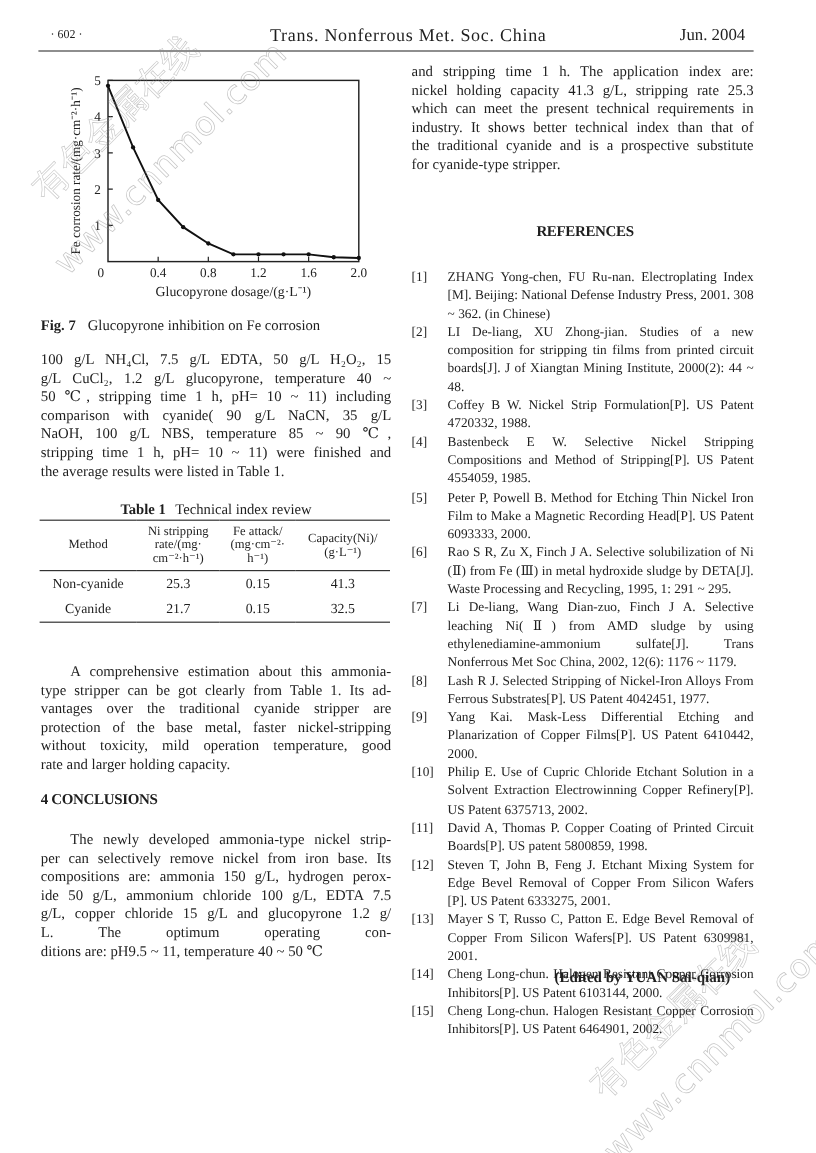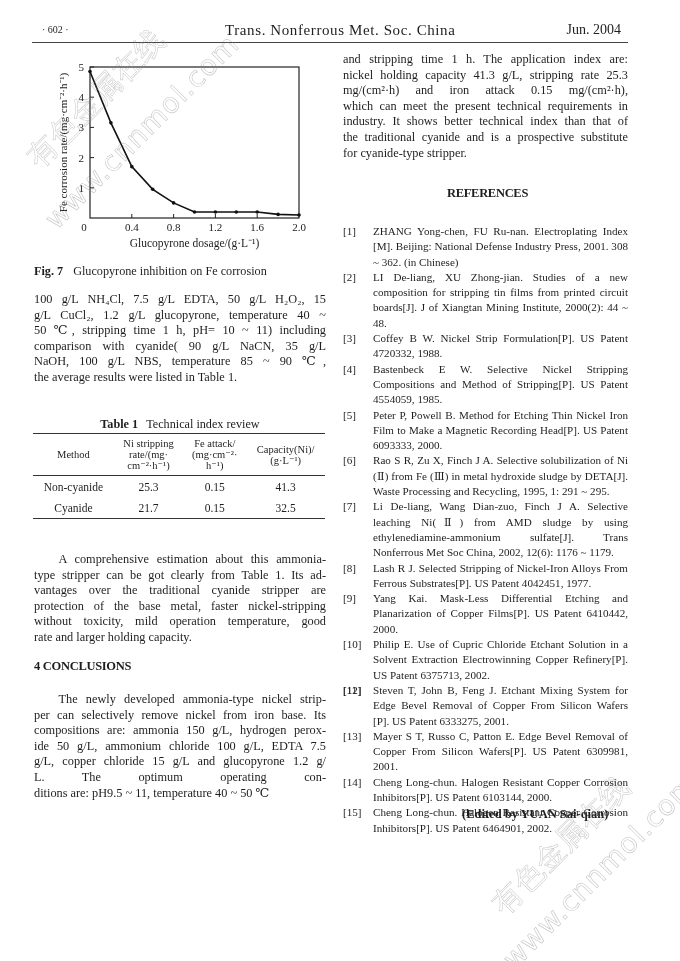--- a/index.html
+++ b/index.html
@@ -107,20 +107,21 @@
   <div class="cap">
     <b>Fig. 7</b><span>Glucopyrone inhibition on Fe corrosion</span>
   </div>
 
   <div class="txt" id="lp1" style="left:34px; top:292px; width:292px;">
       <span class="line">100 g/L NH₄Cl, 7.5 g/L EDTA, 50 g/L H₂O₂, 15</span>
       <span class="line">g/L CuCl₂, 1.2 g/L glucopyrone, temperature 40 ~</span>
       <span class="line">50 ℃, stripping time 1 h, pH= 10 ~ 11) including</span>
       <span class="line">comparison with cyanide( 90 g/L NaCN, 35 g/L</span>
       <span class="line">NaOH, 100 g/L NBS, temperature 85 ~ 90 ℃,</span>
+      <span class="line">stripping time 1 h, pH= 10 ~ 11) were finished and</span>
       <span class="line last">the average results were listed in Table 1.</span>
     </div>
 
   <div class="tcap">
     <b>Table 1</b><span>Technical index review</span>
   </div>
   <table class="t1" id="t1">
     <thead>
         <tr id="t1-head">
           <th>
@@ -175,41 +176,40 @@
       <span class="line">compositions are: ammonia 150 g/L, hydrogen perox-</span>
       <span class="line">ide 50 g/L, ammonium chloride 100 g/L, EDTA 7.5</span>
       <span class="line">g/L, copper chloride 15 g/L and glucopyrone 1.2 g/</span>
       <span class="line">L.      The      optimum      operating      con-</span>
       <span class="line last">ditions are: pH9.5 ~ 11, temperature 40 ~ 50 ℃</span>
     </div>
 
   <div class="txt" id="rp1" style="left:343px; top:52px; width:285px;">
       <span class="line">and stripping time 1 h. The application index are:</span>
       <span class="line">nickel holding capacity 41.3 g/L, stripping rate 25.3</span>
-      <span class="line">mg/(cm²·h) and iron attack 0.15 mg/(cm²·h),</span>
       <span class="line">which can meet the present technical requirements in</span>
       <span class="line">industry. It shows better technical index than that of</span>
       <span class="line">the traditional cyanide and is a prospective substitute</span>
       <span class="line last">for cyanide-type stripper.</span>
     </div>
 
   <div class="sect" style="left:447px; top:186px; font-size:12.5px;">REFERENCES</div>
 
   <div class="refs" id="refs">
       <div class="ref"><span class="num">[1]</span><span>ZHANG Yong-chen, FU Ru-nan. Electroplating Index [M]. Beijing: National Defense Industry Press, 2001. 308 ~ 362. (in Chinese)</span></div>
       <div class="ref"><span class="num">[2]</span><span>LI De-liang, XU Zhong-jian. Studies of a new composition for stripping tin films from printed circuit boards[J]. J of Xiangtan Mining Institute, 2000(2): 44 ~ 48.</span></div>
       <div class="ref"><span class="num">[3]</span><span>Coffey B W. Nickel Strip Formulation[P]. US Patent 4720332, 1988.</span></div>
       <div class="ref"><span class="num">[4]</span><span>Bastenbeck E W. Selective Nickel Stripping Compositions and Method of Stripping[P]. US Patent 4554059, 1985.</span></div>
       <div class="ref"><span class="num">[5]</span><span>Peter P, Powell B. Method for Etching Thin Nickel Iron Film to Make a Magnetic Recording Head[P]. US Patent 6093333, 2000.</span></div>
       <div class="ref"><span class="num">[6]</span><span>Rao S R, Zu X, Finch J A. Selective solubilization of Ni (Ⅱ) from Fe (Ⅲ) in metal hydroxide sludge by DETA[J]. Waste Processing and Recycling, 1995, 1: 291 ~ 295.</span></div>
       <div class="ref"><span class="num">[7]</span><span>Li De-liang, Wang Dian-zuo, Finch J A. Selective leaching Ni(Ⅱ) from AMD sludge by using ethylenediamine-ammonium sulfate[J]. Trans Nonferrous Met Soc China, 2002, 12(6): 1176 ~ 1179.</span></div>
       <div class="ref"><span class="num">[8]</span><span>Lash R J. Selected Stripping of Nickel-Iron Alloys From Ferrous Substrates[P]. US Patent 4042451, 1977.</span></div>
       <div class="ref"><span class="num">[9]</span><span>Yang Kai. Mask-Less Differential Etching and Planarization of Copper Films[P]. US Patent 6410442, 2000.</span></div>
       <div class="ref"><span class="num">[10]</span><span>Philip E. Use of Cupric Chloride Etchant Solution in a Solvent Extraction Electrowinning Copper Refinery[P]. US Patent 6375713, 2002.</span></div>
-      <div class="ref"><span class="num">[11]</span></div>
+      <div class="ref"><span class="num">[11]</span><span>David A, Thomas P. Copper Coating of Printed Circuit Boards[P]. US patent 5800859, 1998.</span></div>
       <div class="ref"><span class="num">[12]</span><span>Steven T, John B, Feng J. Etchant Mixing System for Edge Bevel Removal of Copper From Silicon Wafers [P]. US Patent 6333275, 2001.</span></div>
       <div class="ref"><span class="num">[13]</span><span>Mayer S T, Russo C, Patton E. Edge Bevel Removal of Copper From Silicon Wafers[P]. US Patent 6309981, 2001.</span></div>
       <div class="ref"><span class="num">[14]</span><span>Cheng Long-chun. Halogen Resistant Copper Corrosion Inhibitors[P]. US Patent 6103144, 2000.</span></div>
       <div class="ref"><span class="num">[15]</span><span>Cheng Long-chun. Halogen Resistant Copper Corrosion Inhibitors[P]. US Patent 6464901, 2002.</span></div>
     </div>
 
   <div class="edited">(Edited by YUAN Sai-qian)</div>
 
   <div class="wm cn" style="left:18px; top:148px; transform:rotate(-45deg);">有色金属在线</div>
   <div class="wm url" style="left:38px; top:212px; transform:rotate(-45deg);">www.cnnmol.com</div>

